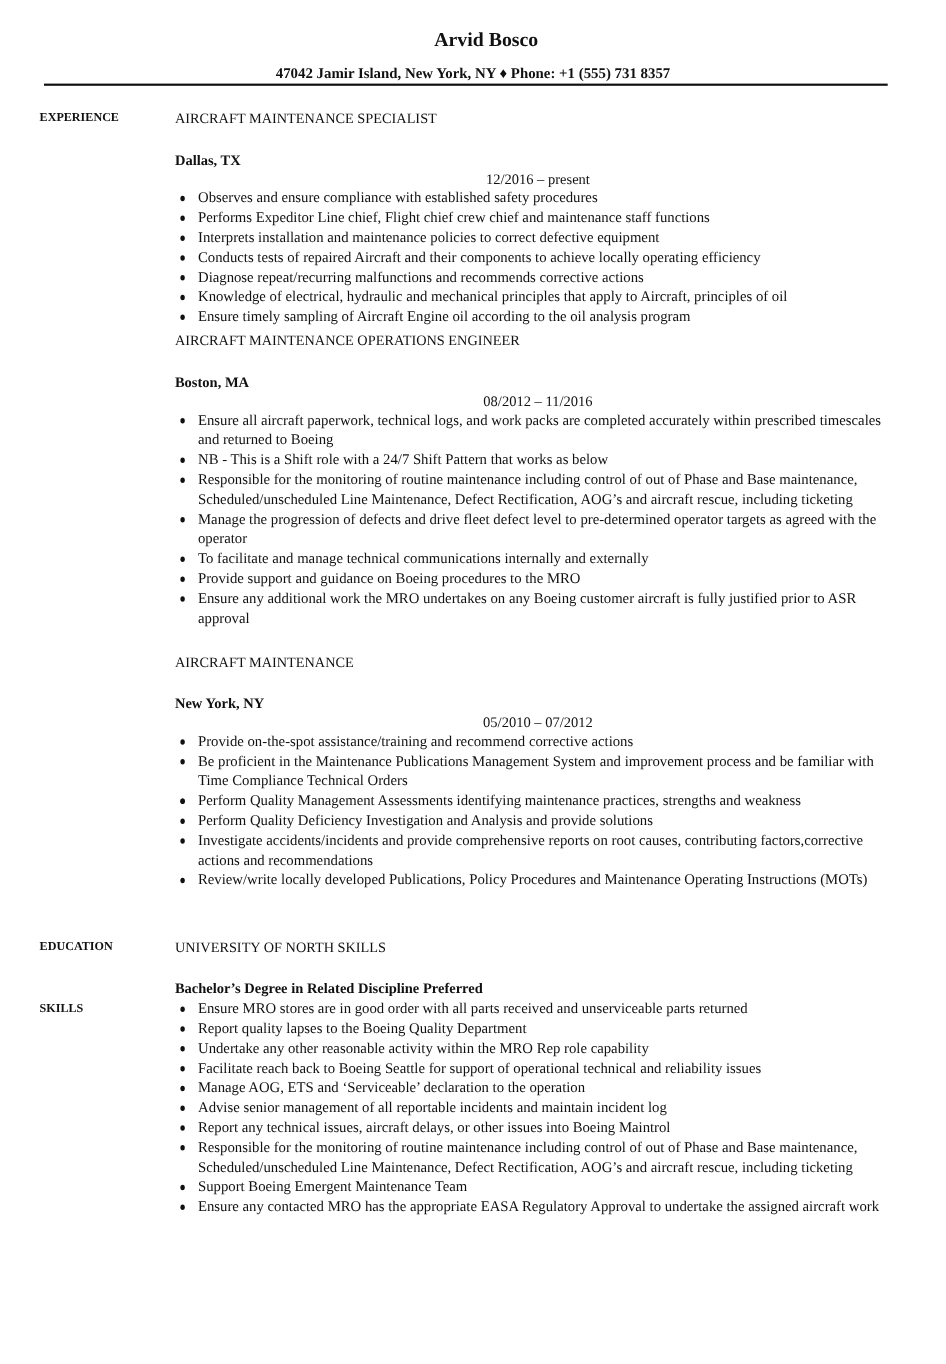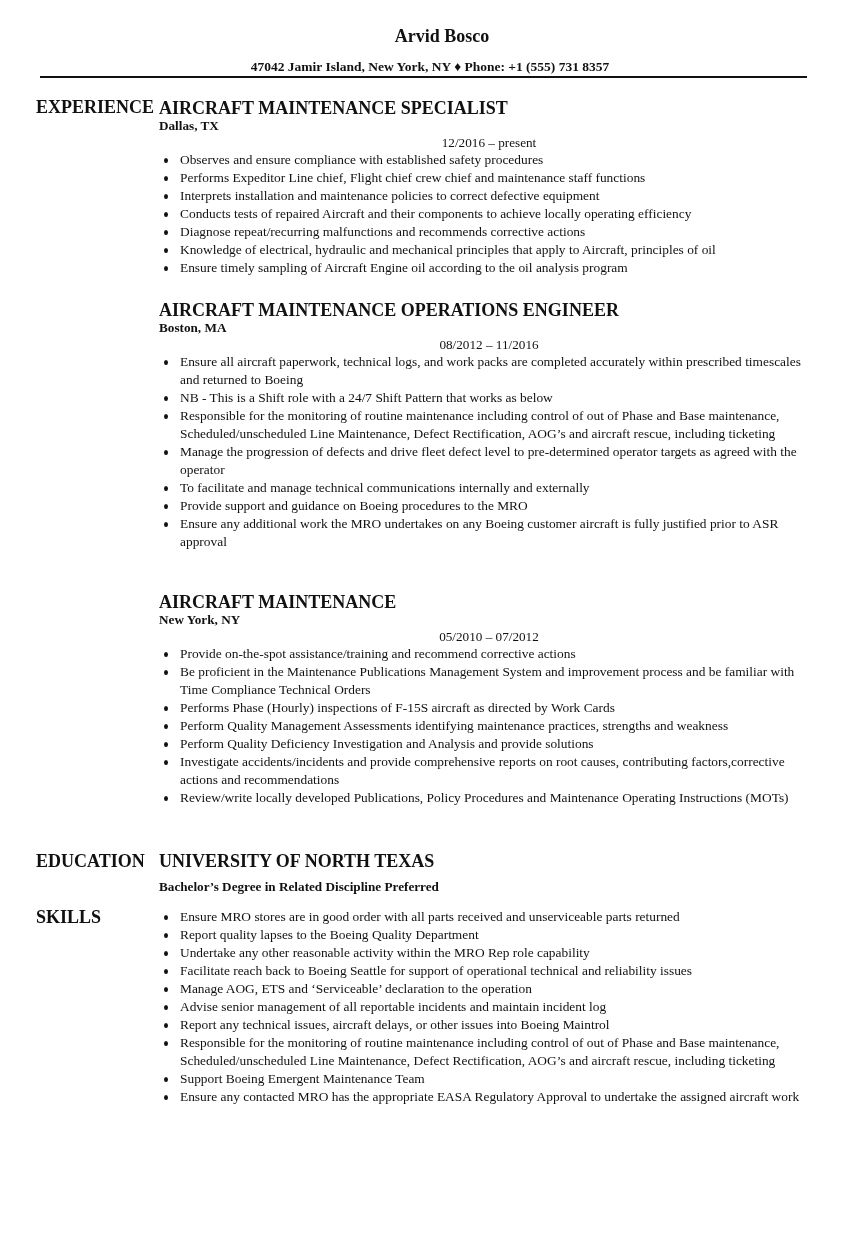--- a/index.html
+++ b/index.html
@@ -14,27 +14,27 @@
     text-align: center; font-weight: bold; font-size: 18px; line-height: 24px;
   }
   .contact {
     position: absolute; left: 0; width: 860px; top: 58px;
     text-align: center; font-weight: bold; font-size: 13.5px; line-height: 18px; font-family: Liberation Serif, serif;
   }
   .rule {
     position: absolute; left: 40px; width: 767px; top: 76px; height: 2px; background: #111;
   }
   .section-label {
-    position: absolute; left: 36px; font-weight: bold; font-size: 18px; line-height: 18px;
+    position: absolute; left: 36px; font-weight: bold; font-size: 11px; line-height: 18px;
   }
   .col {
     position: absolute; left: 159px; width: 660px; font-size: 13.2px; line-height: 18px;
   }
-  .job-title { font-weight: bold; font-size: 18px; line-height: 18px; }
-  .job-loc { font-weight: bold; font-size: 13.2px; line-height: 17px; }
+  .job-title { font-weight: normal; font-size: 13px; line-height: 18px; }
+  .job-loc { font-weight: bold; font-size: 13.2px; line-height: 17px; margin-top: 20px; }
   .job-dates { font-size: 13.2px; line-height: 17px; text-align: center; }
   ul.bullets { margin: 0; padding: 0; list-style: none; }
   ul.bullets li {
     position: relative; padding-left: 21px; line-height: 18px; font-size: 13.4px;
   }
   ul.bullets li .dot {
     position: absolute; left: 5px; top: 7px; width: 4px; height: 5px;
     background: #111; border-radius: 50%;
   }
 </style>
@@ -77,32 +77,32 @@
   </ul>
 </div>
 
 <div class="col" style="top:593px">
   <div class="job-title">AIRCRAFT MAINTENANCE</div>
   <div class="job-loc">New York, NY</div>
   <div class="job-dates">05/2010 – 07/2012</div>
   <ul class="bullets">
     <li><span class="dot"></span><span>Provide on-the-spot assistance/training and recommend corrective actions</span></li>
     <li><span class="dot"></span><span>Be proficient in the Maintenance Publications Management System and improvement process and be familiar with Time Compliance Technical Orders</span></li>
-    <li><span class="dot"></span><span>Performs Phase (Hourly) inspections of F-15S aircraft as directed by Work Cards</span></li>
+    <li><span class="dot"></span></li>
     <li><span class="dot"></span><span>Perform Quality Management Assessments identifying maintenance practices, strengths and weakness</span></li>
     <li><span class="dot"></span><span>Perform Quality Deficiency Investigation and Analysis and provide solutions</span></li>
     <li><span class="dot"></span><span>Investigate accidents/incidents and provide comprehensive reports on root causes, contributing factors,corrective actions and recommendations</span></li>
     <li><span class="dot"></span><span>Review/write locally developed Publications, Policy Procedures and Maintenance Operating Instructions (MOTs)</span></li>
   </ul>
 </div>
 
 <div class="section-label" style="top:852px">EDUCATION</div>
 <div class="col" style="top:852px">
-  <div class="job-title">UNIVERSITY OF NORTH TEXAS</div>
-  <div class="job-loc" style="margin-top:8px">Bachelor’s Degree in Related Discipline Preferred</div>
+  <div class="job-title">UNIVERSITY OF NORTH SKILLS</div>
+  <div class="job-loc" style="margin-top:20px">Bachelor’s Degree in Related Discipline Preferred</div>
 </div>
 
 <div class="section-label" style="top:908px">SKILLS</div>
 <div class="col" style="top:908px">
   <ul class="bullets">
     <li><span class="dot"></span><span>Ensure MRO stores are in good order with all parts received and unserviceable parts returned</span></li>
     <li><span class="dot"></span><span>Report quality lapses to the Boeing Quality Department</span></li>
     <li><span class="dot"></span><span>Undertake any other reasonable activity within the MRO Rep role capability</span></li>
     <li><span class="dot"></span><span>Facilitate reach back to Boeing Seattle for support of operational technical and reliability issues</span></li>
     <li><span class="dot"></span><span>Manage AOG, ETS and ‘Serviceable’ declaration to the operation</span></li>

